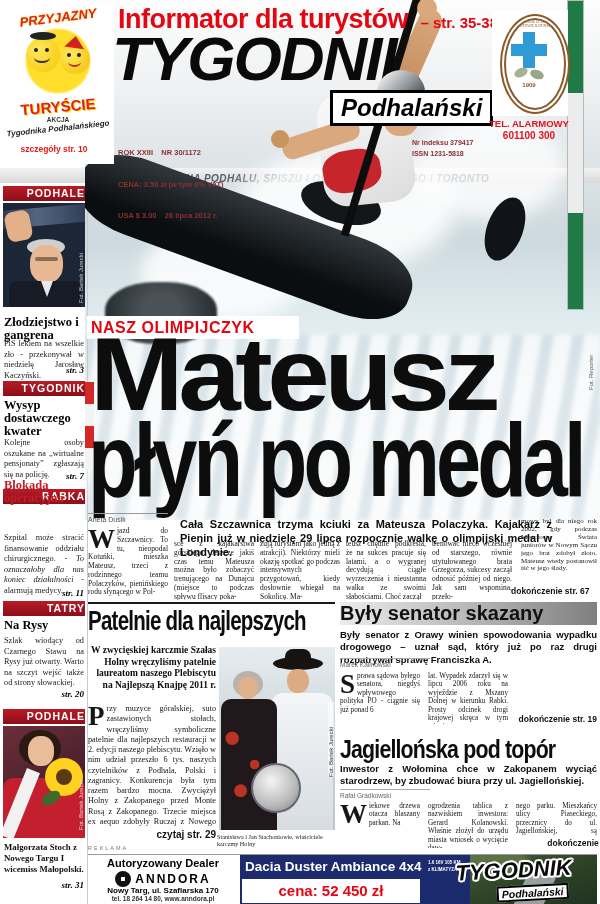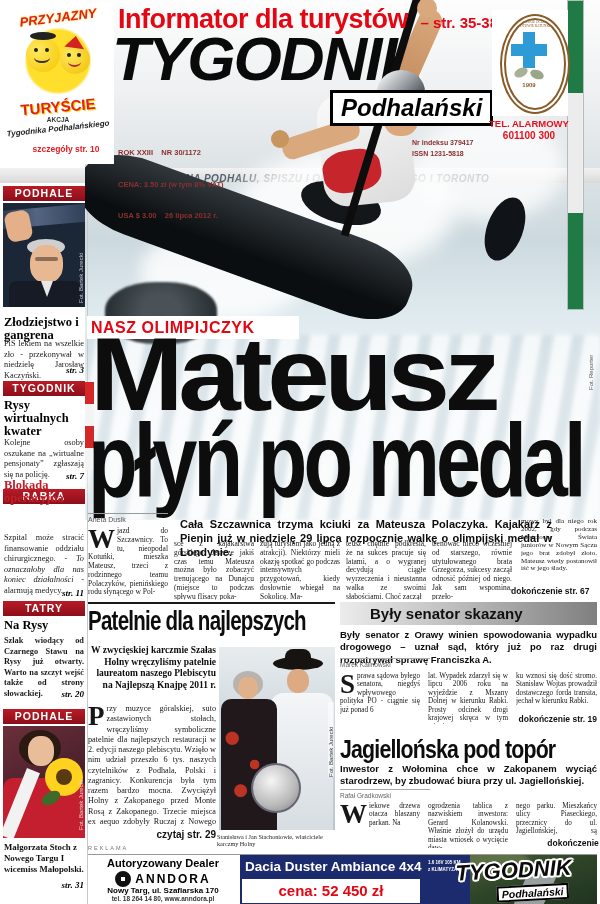--- a/index.html
+++ b/index.html
@@ -1,21 +1,21 @@
 <!DOCTYPE html>
 <html><head>
 <meta charset="utf-8">
 <style>
   html,body{margin:0;padding:0;background:#888;}
   .page{position:relative;width:600px;height:904px;background:#fff;overflow:hidden;
         font-family:"Liberation Serif",serif;color:#111;}
   .abs{position:absolute;}
   .sans{font-family:"Liberation Sans",sans-serif;}
   .sec-head{background:linear-gradient(180deg,#b81c26,#8c0e19);color:#fff;
-    font:bold 10.5px/15px "Liberation Sans",sans-serif;text-align:center;letter-spacing:1px;}
+    font:bold 10.5px/15px "Liberation Sans",sans-serif;text-align:right;letter-spacing:1px;}
   .side-hl{font:bold 12.5px/1.05 "Liberation Serif",serif;color:#000;}
   .side-body{font-size:8.3px;line-height:1.28;text-align:justify;color:#1a1a1a;}
   .pageref{font:bold italic 9px "Liberation Serif",serif;text-align:right;color:#000;}
   .bodytxt{font-size:7.5px;line-height:1.17;text-align:justify;color:#161616;overflow:hidden;}
   .dropcap{float:left;font:bold 27px/0.82 "Liberation Serif",serif;padding:1px 2px 0 0;}
   .vcredit{writing-mode:vertical-rl;transform:rotate(180deg);font:6px "Liberation Sans",sans-serif;color:#555;}
   .rule{background:#c9c9c9;}
   .outline-logo{font:bold italic 22px "Liberation Sans",sans-serif;color:#0b0b0b;
     text-shadow:-1.5px -1.5px 0 #fff,1.5px -1.5px 0 #fff,-1.5px 1.5px 0 #fff,1.5px 1.5px 0 #fff,0 -2px 0 #fff,0 2px 0 #fff,-2px 0 0 #fff,2px 0 0 #fff;}
 </style>
@@ -81,21 +81,21 @@
     <div class="abs" style="left:43px;top:46px;width:4px;height:4px;border-radius:50%;background:#222;"></div>
     <div class="abs" style="left:32px;top:50px;width:16px;height:9px;border-bottom:2.5px solid #333;border-radius:50%;"></div>
     <div class="abs" style="left:58px;top:42px;width:30px;height:30px;border-radius:50%;background:radial-gradient(circle at 35% 35%,#ffe95e,#f0bd00);"></div>
     <div class="abs" style="left:63px;top:34px;width:0;height:0;border-left:10px solid transparent;border-right:10px solid transparent;border-bottom:12px solid #d42222;transform:rotate(8deg);"></div>
     <div class="abs" style="left:65px;top:51px;width:4px;height:4px;border-radius:50%;background:#222;"></div>
     <div class="abs" style="left:75px;top:51px;width:4px;height:4px;border-radius:50%;background:#222;"></div>
     <div class="abs" style="left:66px;top:55px;width:13px;height:8px;border-bottom:2.5px solid #a33;border-radius:50%;"></div>
     <div class="abs sans" style="left:2px;top:96px;width:108px;text-align:center;font-weight:bold;font-size:15px;color:#e02020;transform:rotate(-5deg);text-shadow:1px 1px 0 #ffd700;">TURYŚCIE</div>
     <div class="abs sans" style="left:4px;top:114px;width:104px;text-align:center;font-weight:bold;font-size:6.5px;color:#333;">AKCJA</div>
     <div class="abs sans" style="left:0;top:122px;width:112px;text-align:center;font-weight:bold;font-style:italic;font-size:8px;color:#222;transform:rotate(-6deg);">Tygodnika Podhalańskiego</div>
-    <div class="abs sans" style="left:12px;top:142px;width:104px;text-align:center;font-weight:bold;font-size:8.5px;color:#e02020;">szczegóły str. 10</div>
+    <div class="abs sans" style="left:0;top:142px;width:104px;text-align:center;font-weight:bold;font-size:8.5px;color:#e02020;">szczegóły str. 10</div>
   </div>
 
   <div class="abs" style="left:492px;top:10px;width:76px;height:106px;background:#fff;z-index:3;">
     <div class="abs" style="left:8px;top:4px;width:58px;height:88px;border:6px double #8a5a28;border-radius:50%;overflow:hidden;">
       <div style="font-size:3.5px;color:#8a5a28;text-align:center;line-height:1.1;padding-top:1px;">TATRZAŃSKIE OCHOTNICZE POGOTOWIE RATUNKOWE</div>
       <div class="abs" style="left:17px;top:12px;width:12px;height:36px;background:#2f9bd6;"></div>
       <div class="abs" style="left:5px;top:24px;width:36px;height:12px;background:#2f9bd6;"></div>
       <div class="abs" style="left:8px;top:48px;width:14px;height:9px;border-radius:50%;background:#a8b096;transform:rotate(-25deg);"></div>
       <div class="abs" style="left:24px;top:50px;width:14px;height:9px;border-radius:50%;background:#9aa58a;transform:rotate(20deg);"></div>
       <div class="abs sans" style="left:0;top:62px;width:46px;text-align:center;font-weight:bold;font-size:6px;color:#8a5a28;">1909</div>
@@ -148,34 +148,34 @@
     <div class="abs" style="left:32px;top:54px;width:23px;height:4px;background:rgba(60,50,40,.55);border-radius:2px;"></div>
     <div class="abs" style="left:6px;top:78px;width:72px;height:26px;background:#161b26;border-radius:8px 8px 0 0;"></div>
     <div class="abs" style="left:38px;top:78px;width:12px;height:16px;background:#e8e8e8;clip-path:polygon(0 0,100% 0,50% 100%);"></div>
     <div class="abs vcredit" style="right:1px;top:30px;height:70px;color:#ccc;">Fot. Bartek Jurecki</div>
   </div>
   <div class="abs side-hl" style="left:4px;top:316px;width:80px;">Złodziejstwo i gangrena</div>
   <div class="abs side-body" style="left:4px;top:339px;width:80px;">PiS lekiem na wszelkie zło - przekonywał w niedzielę Jarosław Kaczyński.</div>
   <div class="abs pageref" style="left:4px;top:365px;width:80px;">str. 3</div>
 
   <div class="abs sec-head" style="left:3px;top:381px;width:82px;height:15px;">TYGODNIK</div>
-  <div class="abs side-hl" style="left:4px;top:399px;width:80px;">Rysy wirtualnych kwater</div>
+  <div class="abs side-hl" style="left:4px;top:399px;width:80px;">Wysyp dostawczego kwater</div>
   <div class="abs side-body" style="left:4px;top:438px;width:80px;">Kolejne osoby oszukane na „wirtualne pensjonaty” zgłaszają się na policję.</div>
   <div class="abs pageref" style="left:4px;top:471px;width:80px;">str. 7</div>
 
   <div class="abs sec-head" style="left:3px;top:489px;width:82px;height:15px;">RABKA</div>
   <div class="abs side-hl" style="left:4px;top:479px;width:80px;color:#c0202a;">Blokada operacyjna</div>
   <div class="abs side-body" style="left:4px;top:533px;width:80px;">
     <span>Szpital może stracić finansowanie oddziału chirurgicznego. - </span><span style="font-style:italic;">To oznaczałoby dla nas koniec działalności</span><span> - alarmują medycy.</span>
   </div>
   <div class="abs pageref" style="left:4px;top:588px;width:80px;">str. 11</div>
 
   <div class="abs sec-head" style="left:3px;top:601px;width:82px;height:15px;">TATRY</div>
   <div class="abs side-hl" style="left:4px;top:619px;width:80px;">Na Rysy</div>
-  <div class="abs side-body" style="left:4px;top:636px;width:80px;font-weight:bold;">Szlak wiodący od Czarnego Stawu na Rysy już otwarty. Warto na szczyt wejść także od strony słowackiej.</div>
+  <div class="abs side-body" style="left:4px;top:636px;width:80px;">Szlak wiodący od Czarnego Stawu na Rysy już otwarty. Warto na szczyt wejść także od strony słowackiej.</div>
   <div class="abs pageref" style="left:4px;top:689px;width:80px;">str. 20</div>
 
   <div class="abs sec-head" style="left:3px;top:709px;width:82px;height:15px;">PODHALE</div>
   <div class="abs" style="left:3px;top:726px;width:82px;height:112px;background:linear-gradient(150deg,#6b2f3a,#301420);overflow:hidden;">
     <div class="abs" style="left:16px;top:4px;width:42px;height:36px;border-radius:50%;background:#2a1a12;"></div>
     <div class="abs" style="left:25px;top:10px;width:26px;height:30px;border-radius:45%;background:#e9bd9a;"></div>
     <div class="abs" style="left:0;top:52px;width:82px;height:60px;border-radius:10px 10px 0 0;background:#c41f2e;"></div>
     <div class="abs" style="left:10px;top:42px;width:14px;height:72px;background:#f2f2f2;transform:rotate(22deg);"></div>
     <div class="abs" style="left:42px;top:32px;width:38px;height:38px;border-radius:50%;background:#ffd21f;"></div>
     <div class="abs" style="left:53px;top:43px;width:16px;height:16px;border-radius:50%;background:#5a3a10;"></div>
@@ -201,29 +201,28 @@
          background:radial-gradient(circle at 40% 35%,#f5f5f5,#b9b9b9 60%,#7d7d7d);"></div>
     <div class="abs vcredit" style="right:1px;top:55px;height:75px;color:#333;background:rgba(255,255,255,.5);">Fot. Bartek Jurecki</div>
   </div>
   <div class="abs bodytxt" style="left:88px;top:704px;width:128px;height:124px;font-size:8.2px;line-height:1.25;">
     <span class="dropcap">P</span><span>rzy muzyce góralskiej, suto zastawionych stołach, wręczyliśmy symboliczne patelnie dla najlepszych restauracji w 2. edycji naszego plebiscytu. Wzięło w nim udział przeszło 6 tys. naszych czytelników z Podhala, Polski i zagranicy. Konkurencja była tym razem bardzo mocna. Zwyciężył Holny z Zakopanego przed Monte Rosą z Zakopanego. Trzecie miejsca ex aequo zdobyły Ruczaj z Nowego Targu i Redyk z Zębu.</span>
   </div>
   <div class="abs sans" style="left:88px;top:829px;width:128px;text-align:right;font-weight:bold;font-size:10px;color:#111;">czytaj str. 29</div>
   <div class="abs" style="left:217px;top:833px;width:118px;font-size:6.2px;line-height:1.2;color:#222;">Stanisława i Jan Stachoniowie, właściciele karczmy Holny</div>
 
   <div class="abs" style="left:340px;top:602px;width:257px;height:23px;background:linear-gradient(90deg,#ececec 0%,#bdbdbd 45%,#7f7f7f 100%);">
-    <span class="sans" style="font-weight:bold;font-size:15px;line-height:23px;padding-left:6px;color:#101010;margin-left:24px;">Były senator skazany</span>
+    <span class="sans" style="font-weight:bold;font-size:20px;line-height:23px;color:#101010;">Były senator skazany</span>
   </div>
   <div class="abs sans" style="left:340px;top:629px;width:257px;font-weight:bold;font-size:9.5px;line-height:1.3;text-align:justify;color:#0c0c0c;">Były senator z Orawy winien spowodowania wypadku drogowego – uznał sąd, który już po raz drugi rozpatrywał sprawę Franciszka A.</div>
   <div class="abs sans" style="left:340px;top:658px;width:90px;border-top:1px solid #aaa;padding-top:2px;font-size:6.5px;color:#666;">Marek Kalinowski</div>
   <div class="abs bodytxt" style="left:340px;top:672px;width:80px;height:52px;font-size:7.2px;">
     <span class="dropcap">S</span><span>prawa sądowa byłego senatora, niegdyś wpływowego polityka PO - ciągnie się już ponad 6</span>
   </div>
   <div class="abs bodytxt" style="left:428px;top:672px;width:80px;height:52px;font-size:7.2px;">lat. Wypadek zdarzył się w lipcu 2006 roku na wyjeździe z Mszany Dolnej w kierunku Rabki. Prosty odcinek drogi krajowej skręca w tym rejonie ostro w prawo, a w dodat-</div>
-  <div class="abs bodytxt" style="left:516px;top:672px;width:81px;height:38px;font-size:7.2px;">ku wznosi się dość stromo. Stanisław Wojtas prowadził dostawczego forda transita, jechał w kierunku Rabki.</div>
   <div class="abs sans" style="left:500px;top:714px;width:97px;text-align:right;font-weight:bold;font-size:8.5px;color:#111;">dokończenie str. 19</div>
 
   <div class="abs sans" style="left:340px;top:734px;font-weight:bold;font-size:26px;letter-spacing:-1px;color:#0d0d0d;transform:scaleX(0.82);transform-origin:left top;white-space:nowrap;">Jagiellońska pod topór</div>
   <div class="abs sans" style="left:340px;top:763px;width:257px;font-weight:bold;font-size:9.5px;line-height:1.25;text-align:justify;color:#0c0c0c;">Inwestor z Wołomina chce w Zakopanem wyciąć starodrzew, by zbudować biura przy ul. Jagiellońskiej.</div>
   <div class="abs sans" style="left:340px;top:789px;width:90px;border-top:1px solid #aaa;padding-top:2px;font-size:6.5px;color:#666;">Rafał Gradkowski</div>
   <div class="abs bodytxt" style="left:340px;top:802px;width:80px;height:46px;font-size:7.2px;">
     <span class="dropcap">W</span><span>iekowe drzewa otacza blaszany parkan. Na</span>
   </div>
   <div class="abs bodytxt" style="left:428px;top:802px;width:80px;height:46px;font-size:7.2px;">ogrodzenia tablica z nazwiskiem inwestora: Gerard Kolanowski. Właśnie złożył do urzędu miasta wniosek o wycięcie daw-</div>
   <div class="abs bodytxt" style="left:516px;top:802px;width:81px;height:34px;font-size:7.2px;">nego parku. Mieszkańcy ulicy Piaseckiego, przecznicy do ul. Jagiellońskiej, są przerażeni.</div>

